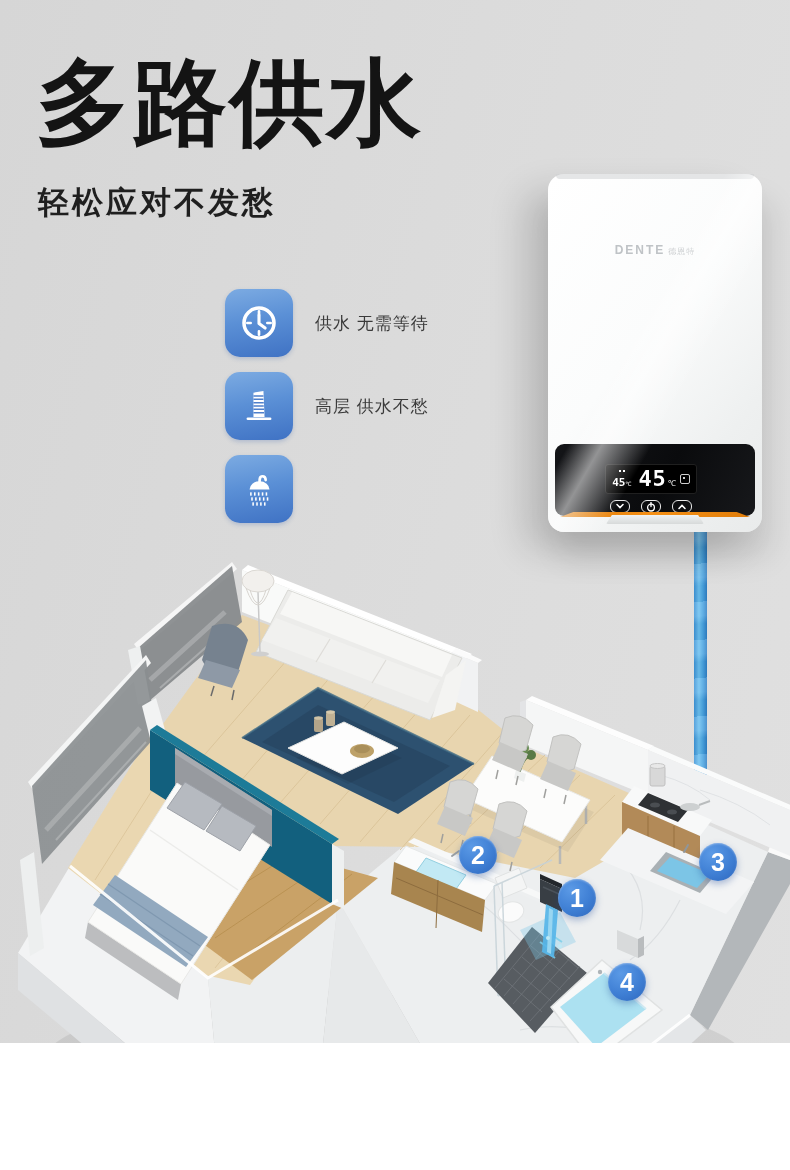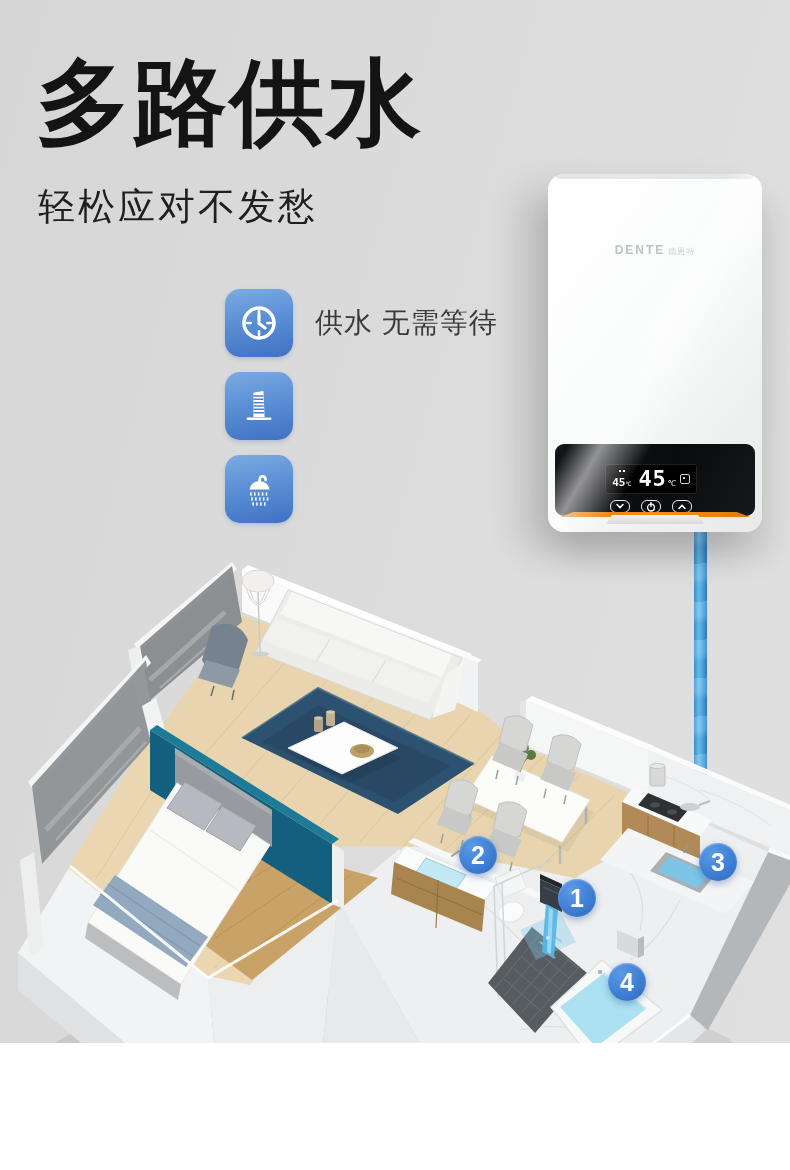--- a/index.html
+++ b/index.html
@@ -1,27 +1,27 @@
 <!DOCTYPE html>
 <html><head>
 <meta charset="utf-8">
 <style>
   html,body{margin:0;padding:0;}
   body{width:790px;height:1170px;overflow:hidden;font-family:"Liberation Sans","DejaVu Sans",sans-serif;}
   .stage{position:relative;width:790px;height:1043px;background:linear-gradient(105deg,#d6d6d6 0%,#dcdcdc 55%,#e0e0e0 100%);overflow:hidden;}
 
   
   .headline{position:absolute;left:36px;top:56px;font-size:94px;font-weight:900;color:#141414;letter-spacing:3px;line-height:1.0;margin:0;}
-  .subtitle{position:absolute;left:38px;top:182px;font-size:37px;font-weight:400;color:#1f1f1f;letter-spacing:3px;}
+  .subtitle{position:absolute;left:38px;top:182px;font-size:31px;font-weight:700;color:#1f1f1f;letter-spacing:3px;}
 
   
   .features{position:absolute;left:225px;top:289px;list-style:none;margin:0;padding:0;}
   .feature{display:flex;align-items:center;margin-bottom:15px;height:68px;}
   .f-icon{width:68px;height:68px;border-radius:15px;background:linear-gradient(170deg,#7cabe2 0%,#5b90d6 45%,#3f72c4 100%);display:flex;align-items:center;justify-content:center;box-shadow:0 2px 4px rgba(60,100,170,.25);flex:0 0 68px;}
-  .f-label{margin-left:22px;font-size:28px;color:#3a3a3a;letter-spacing:1px;white-space:nowrap;}
+  .f-label{margin-left:22px;font-size:17px;color:#3a3a3a;letter-spacing:1px;white-space:nowrap;}
 
   
   .heater{position:absolute;left:548px;top:174px;width:214px;height:358px;border-radius:16px;
     background:linear-gradient(128deg,#ffffff 0%,#fbfcfc 45%,#eef0f0 78%,#e9ebeb 100%);
     box-shadow:-24px 18px 36px rgba(0,0,0,.16),10px 26px 30px rgba(0,0,0,.10);z-index:3;}
   .heater::before{content:"";position:absolute;top:0;left:8px;right:8px;height:5px;background:#cfd2d3;opacity:.55;border-radius:0 0 4px 4px;}
   .heater::after{content:"";position:absolute;inset:0;border-radius:16px;pointer-events:none;
     background:linear-gradient(120deg,rgba(255,255,255,0) 42%,rgba(255,255,255,.55) 50%,rgba(255,255,255,0) 62%);}
   .logo{position:absolute;top:66px;width:100%;text-align:center;color:#bfc3c6;}
   .logo .brand{font-size:12px;font-weight:bold;letter-spacing:2px;}
@@ -80,20 +80,21 @@
     <li class="feature">
       <span class="f-icon">
         <svg width="40" height="40" viewBox="0 0 36 36">
           <path d="M13 6 L22 4.5 L23 28 L13 28 Z" fill="#ffffff"></path>
           <g stroke="#4f80cc" stroke-width="1.4">
             <path d="M13 9h9M13 12h9M13 15h9.3M13 18h9.3M13 21h9.5M13 24h9.5"></path>
           </g>
           <path d="M8 29.5h20" stroke="#ffffff" stroke-width="2.4" stroke-linecap="round"></path>
         </svg>
       </span>
+      <span class="f-label">高层 供水不愁</span>
     </li>
     <li class="feature">
       <span class="f-icon">
         <svg width="40" height="40" viewBox="0 0 36 36">
           <path d="M18.5 12c0-3 0-5.5 2.5-5.5s3 2 3 3.5" stroke="#ffffff" stroke-width="2.4" fill="none" stroke-linecap="round"></path>
           <path d="M9.5 18.5a9 7.5 0 0 1 18 0 Z" fill="#ffffff"></path>
           <g fill="#ffffff">
             <rect x="10" y="21" width="1.4" height="3"></rect>
               <rect x="13.5" y="21" width="1.4" height="3"></rect>
               <rect x="17" y="21" width="1.4" height="3"></rect>

